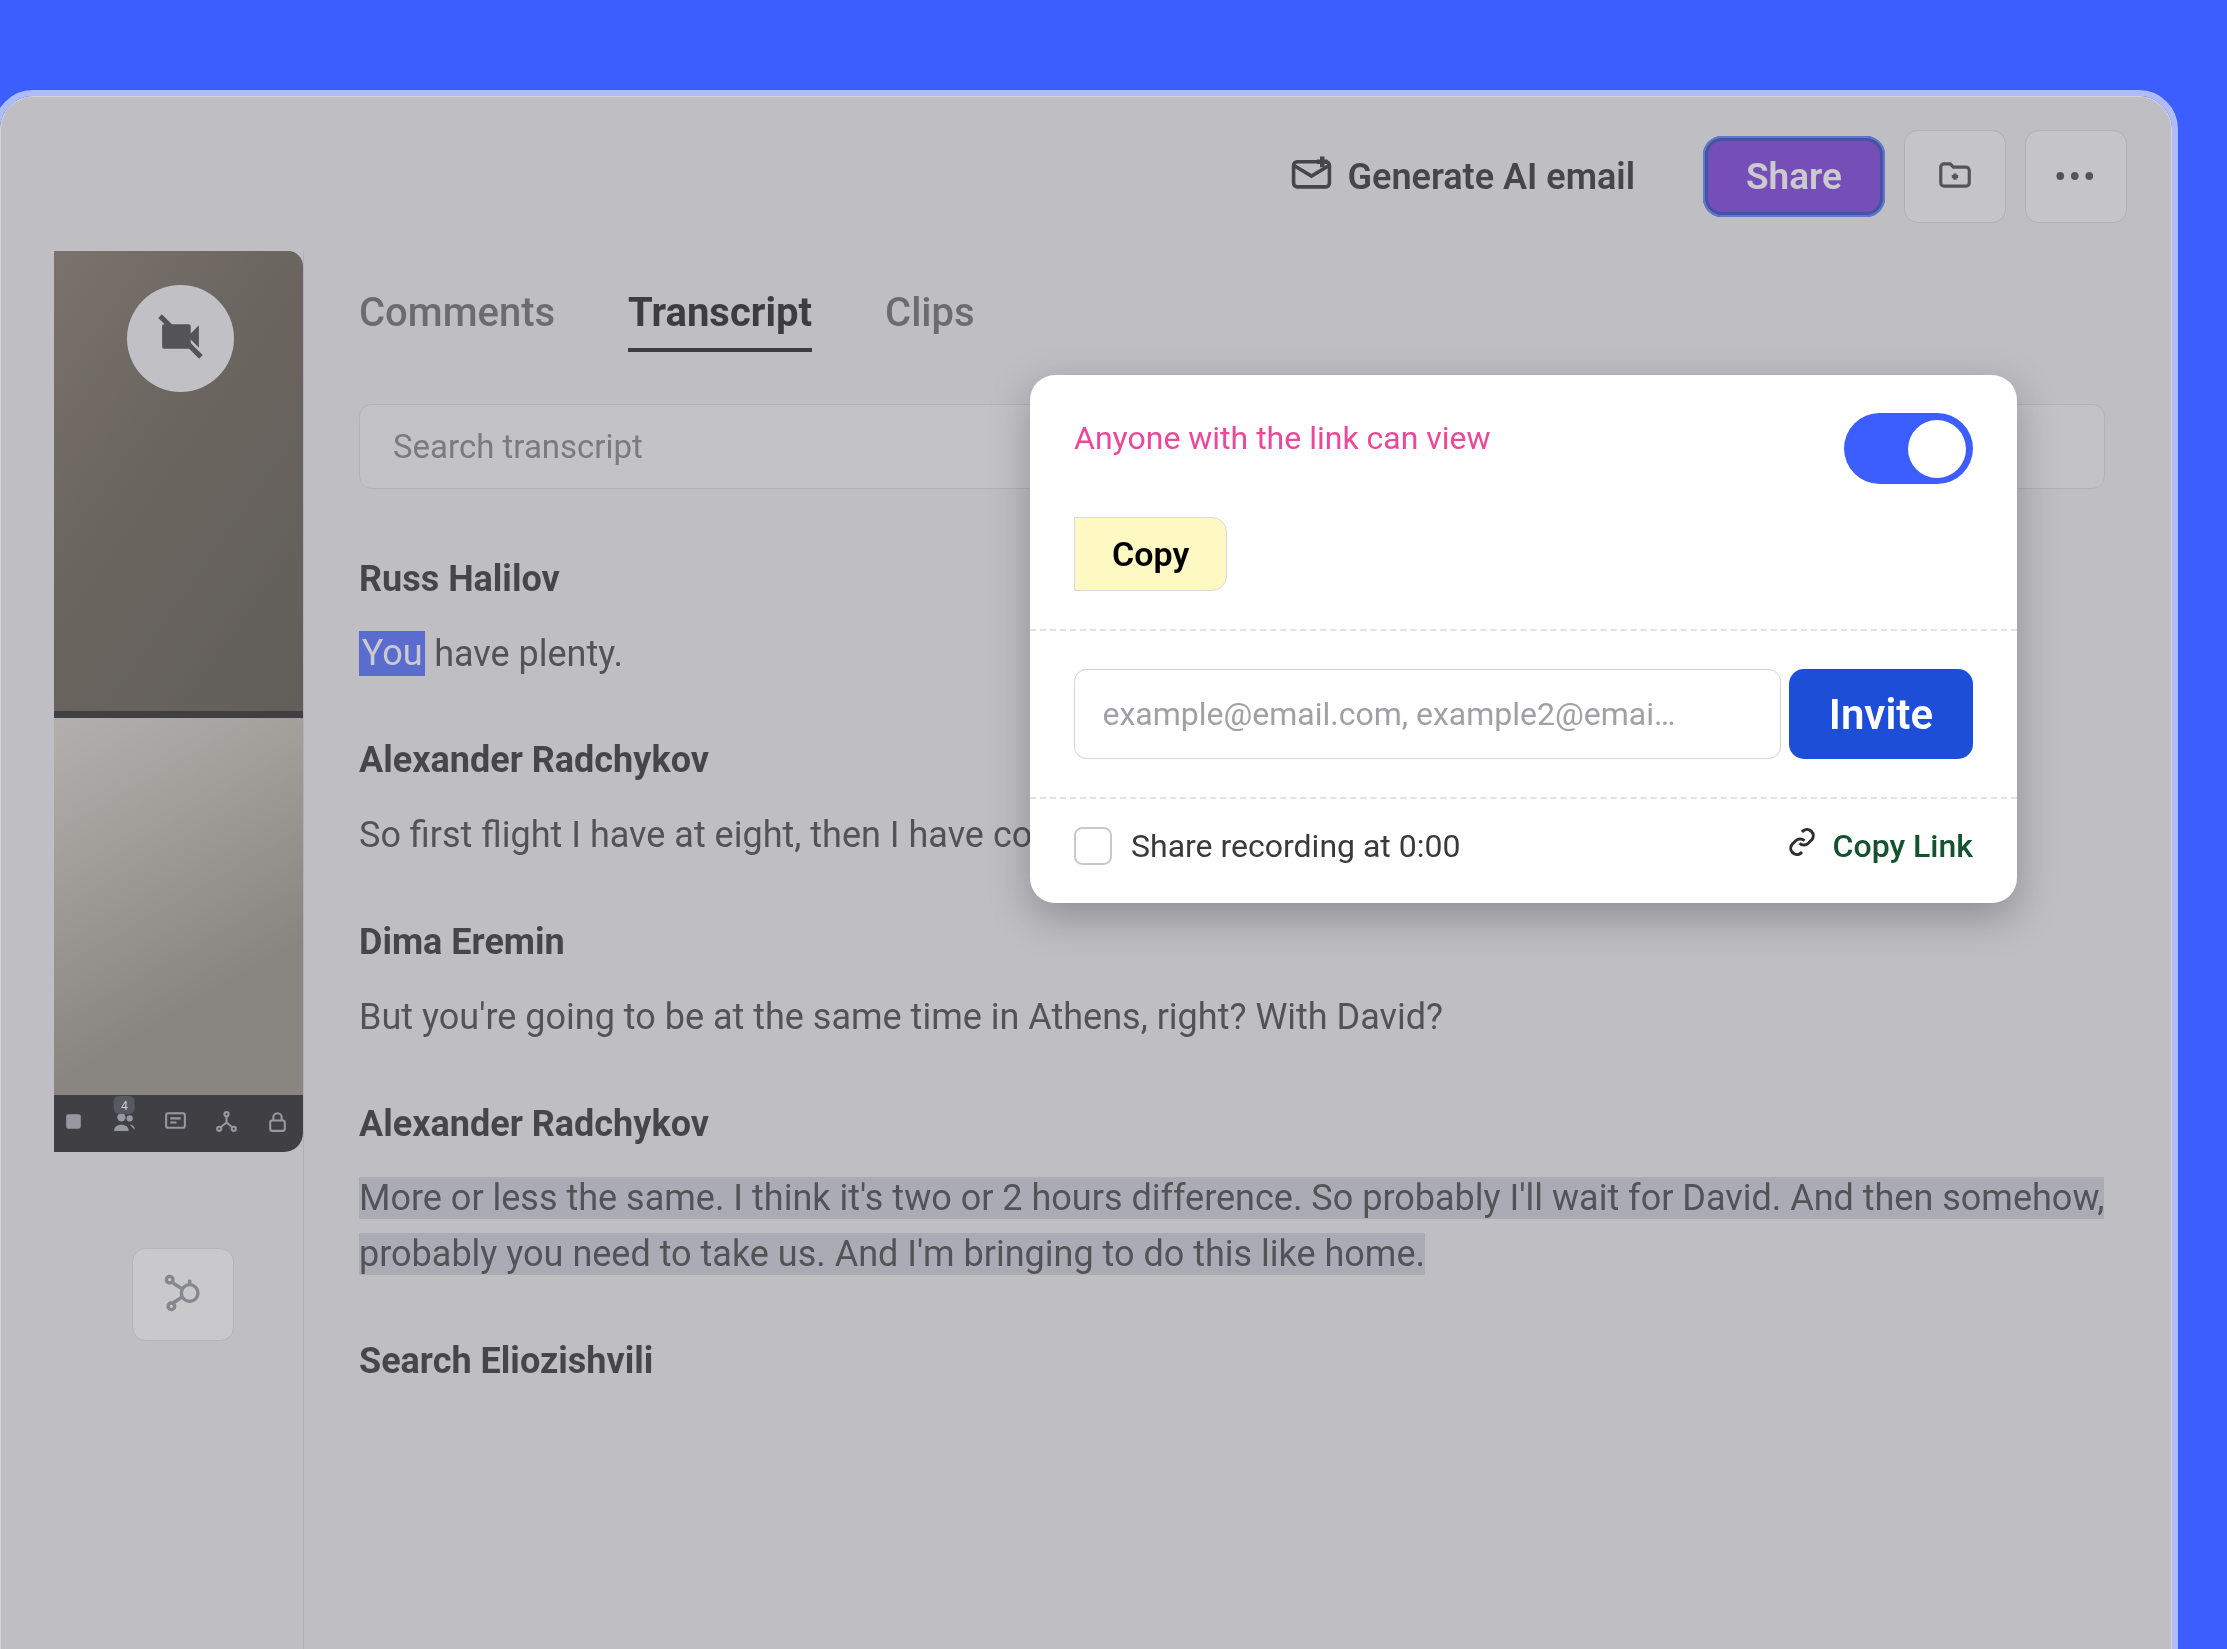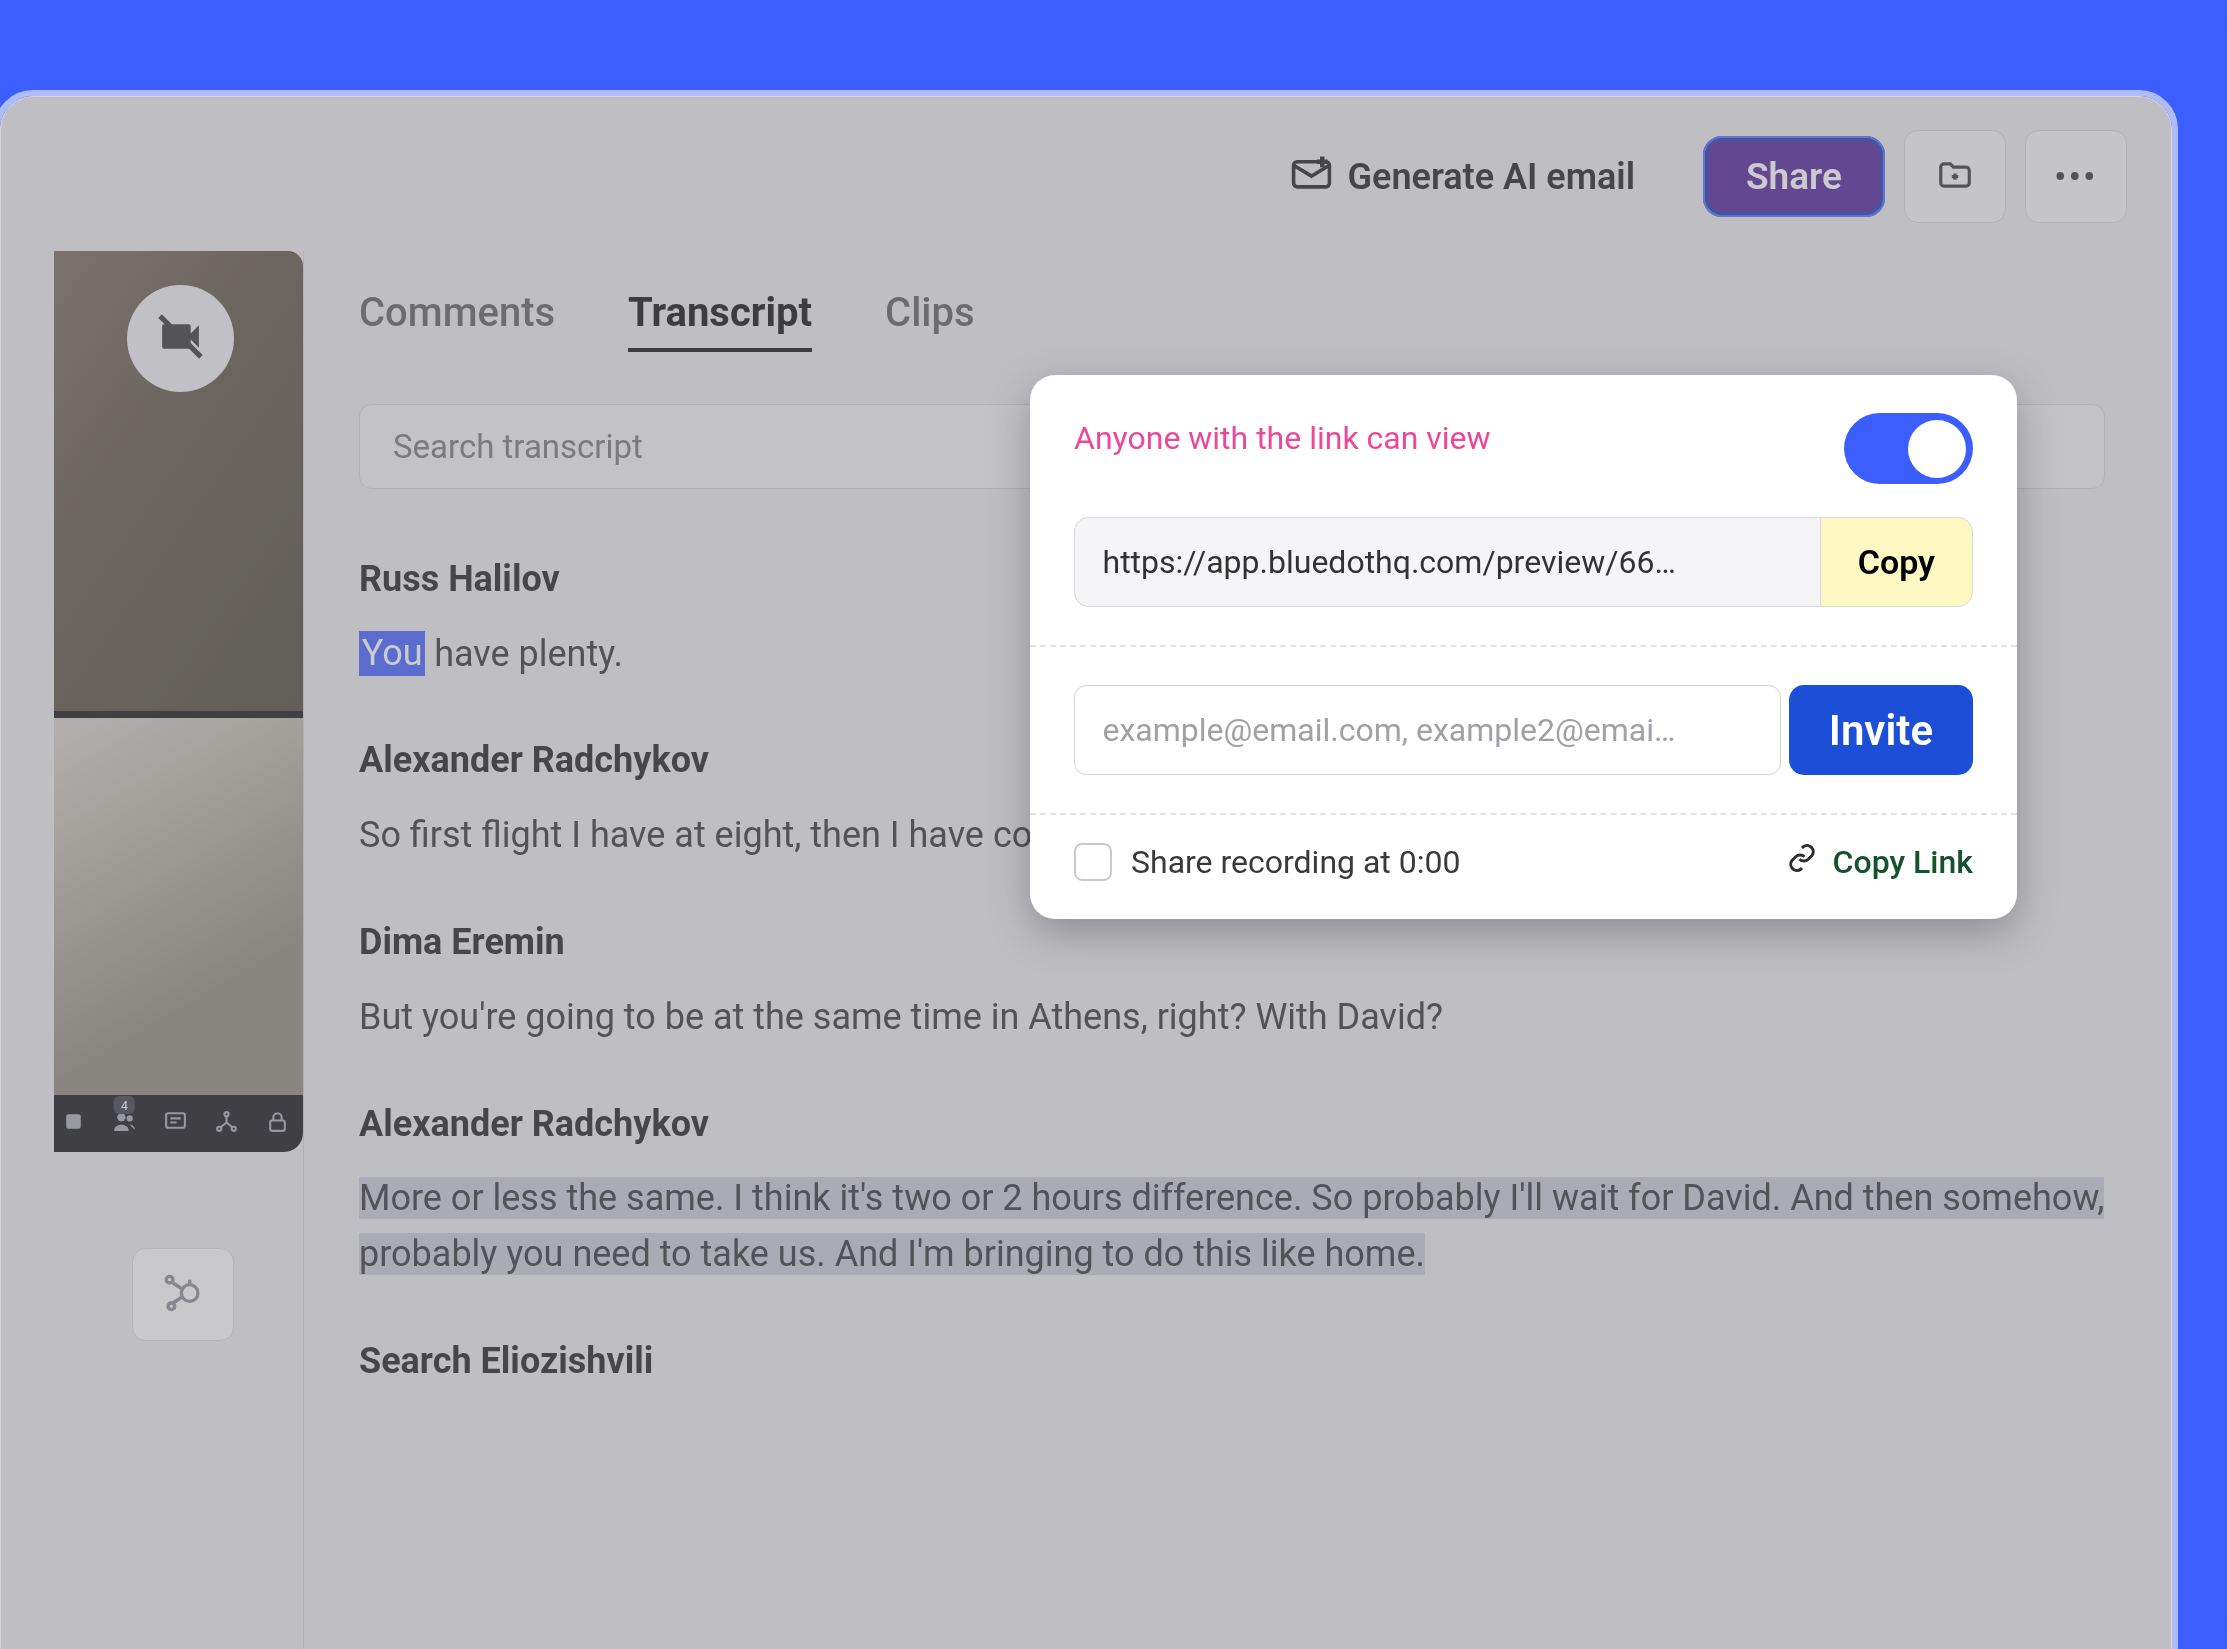--- a/index.html
+++ b/index.html
@@ -46,21 +46,21 @@
       background: transparent;
       border: none;
       font-size: 36px;
       font-weight: 600;
       color: #1a1a1a;
       cursor: pointer;
       margin-right: 49px;
     }
     .ai-email-btn svg { width: 43px; height: 43px; }
     .share-btn {
-      background: #4c1d95;
+      background: #6d28d9;
       color: #fff;
       border: 5.5px solid #1632b4;
       border-radius: 19px;
       padding: 14px 38px;
       font-size: 37px;
       font-weight: 600;
       cursor: pointer;
       outline: 2.7px solid #4f6cff;
       outline-offset: -2.1px;
     }
@@ -396,21 +396,20 @@
 
     <div class="share-popover">
       <div class="sp-section">
         <div class="sp-head">
           <div>
             <div class="sp-sub">Anyone with the link can view</div>
           </div>
           <div class="toggle"></div>
         </div>
         <div class="link-row">
-          <div class="link-input">https://app.bluedothq.com/preview/66…</div>
           <button class="copy-btn">Copy</button>
         </div>
       </div>
       <hr class="dash-divider">
       <div class="sp-section">
         <div class="invite-row">
           <div class="email-input">example@email.com, example2@emai…</div>
           <button class="invite-btn">Invite</button>
         </div>
       </div>

